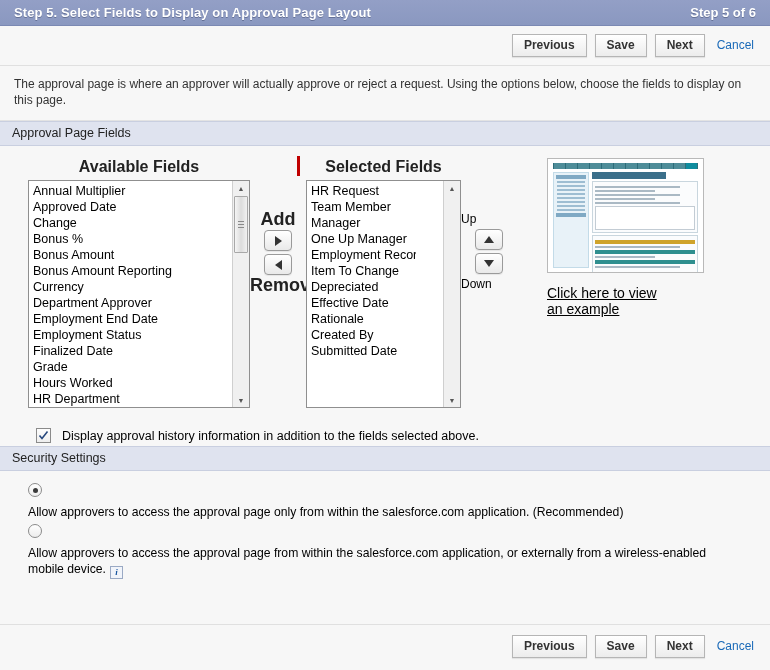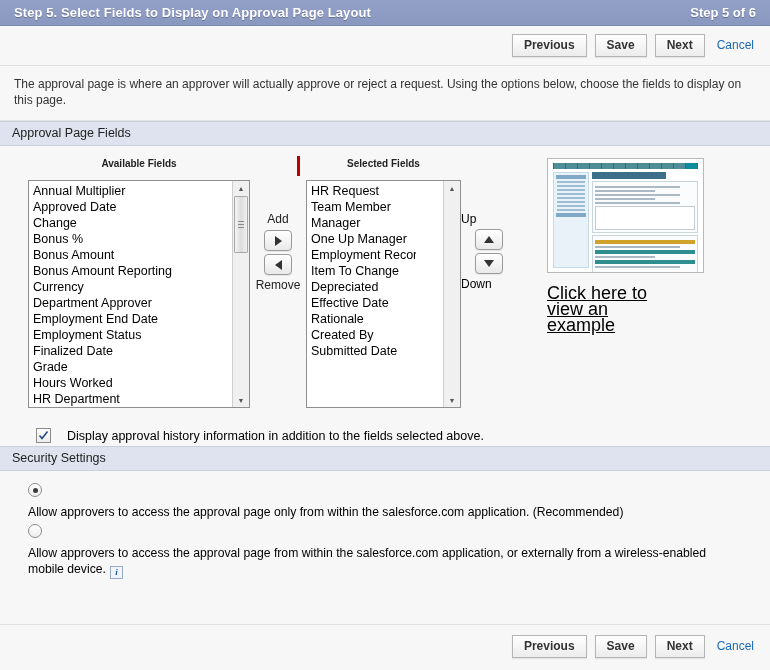--- a/index.html
+++ b/index.html
@@ -131,21 +131,21 @@
     align-items: flex-start;
     padding-left: 28px;
   }
 
   .col-avail { width: 222px; }
   .col-sel   { width: 155px; }
 
   .col-label {
     text-align: center;
     font-weight: bold;
-    font-size: 10px;
+    font-size: 16px;
     color: #222222;
     padding-bottom: 6px;
     height: 16px;
   }
   .col-label.sel { position: relative; }
   .req-bar {
     position: absolute;
     left: -9px;
     top: -2px;
     width: 3px;
@@ -223,23 +223,24 @@
   }
 
   
   .arrows {
     width: 56px;
     flex: 0 0 56px;
     padding-top: 54px;
     text-align: center;
   }
   .arrows .cap {
-    font-size: 12px;
+    font-size: 18px;
     color: #222222;
     line-height: 15px;
+    font-weight: bold;
   }
   .sqbtn {
     width: 26px;
     height: 19px;
     margin: 3px auto;
     background: linear-gradient(#ffffff, #e9e9e9);
     border: 1px solid #9a9a9a;
     border-radius: 4px;
     display: flex;
     align-items: center;
@@ -269,34 +270,34 @@
     width: 155px;
     height: 113px;
     border: 1px solid #b9b9b9;
     background: #ffffff;
     overflow: hidden;
     position: relative;
   }
   .preview-link {
     display: inline-block;
     margin-top: 12px;
-    font-size: 18px;
+    font-size: 14px;
     color: #000000;
     text-decoration: underline;
     line-height: 16px;
     width: 120px;
     cursor: pointer;
   }
 
   
   .checkrow {
     padding: 20px 12px 0 36px;
     display: flex;
     align-items: center;
-    gap: 16px;
+    gap: 11px;
   }
   .cbox {
     width: 13px;
     height: 13px;
     border: 1px solid #8b8b8b;
     background: linear-gradient(#fdfdfd,#eeeeee);
     display: inline-flex;
     align-items: center;
     justify-content: center;
     flex: 0 0 13px;

